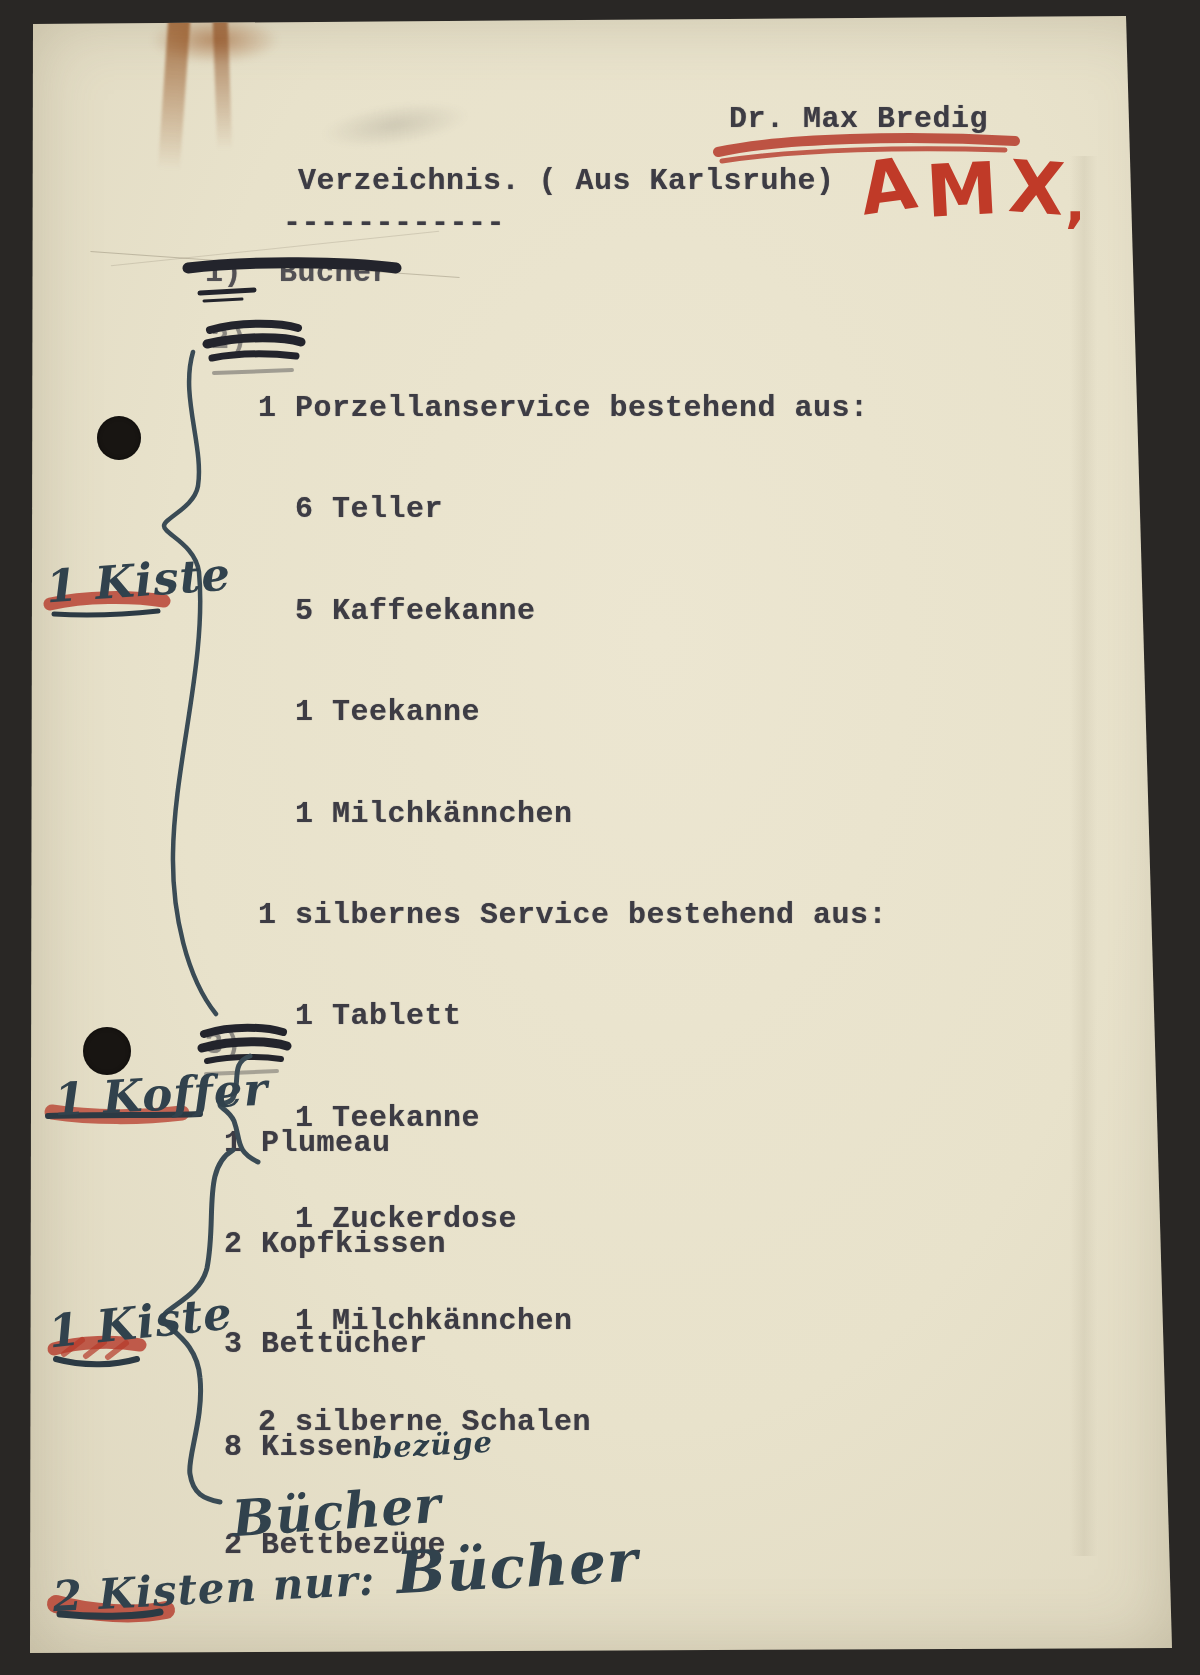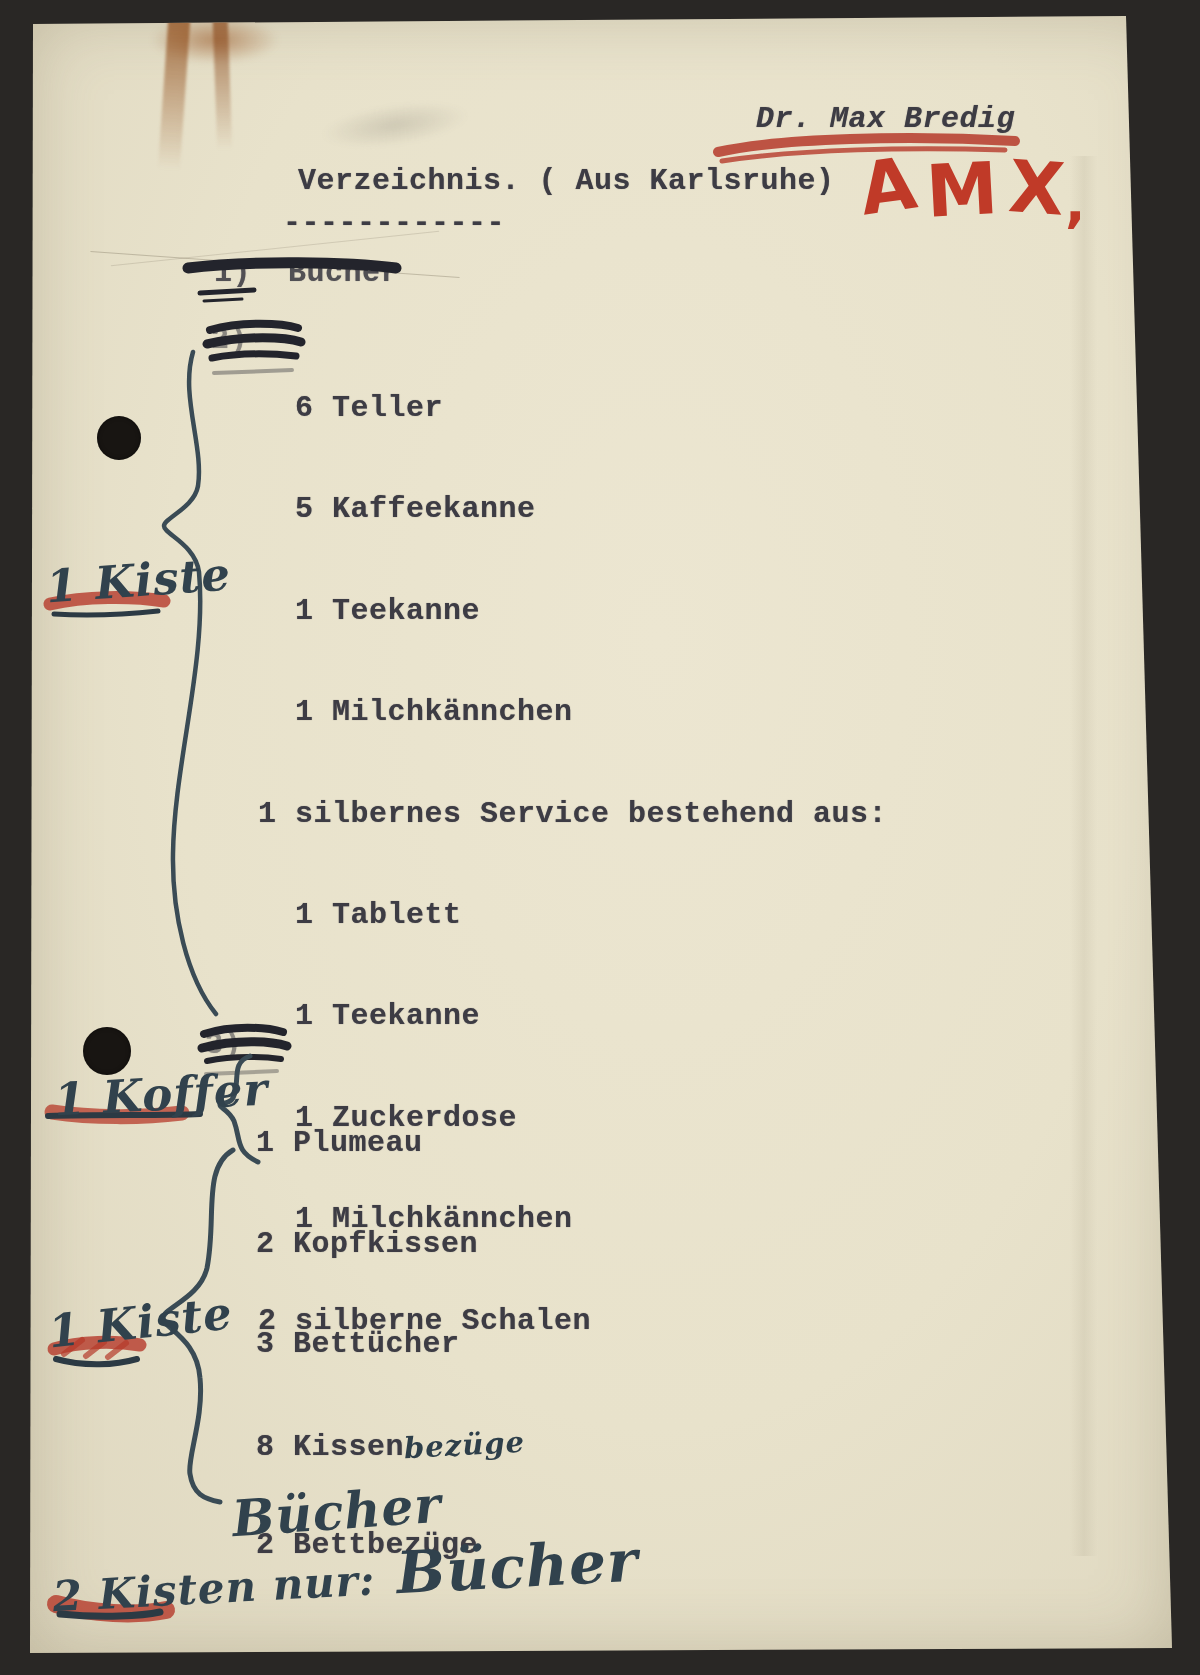--- a/index.html
+++ b/index.html
@@ -8,21 +8,21 @@
   .paper{position:absolute;left:30px;top:16px;width:1142px;height:1637px;
          background:radial-gradient(ellipse at 55% 38%, #ece6d1 0%, #e8e2cb 55%, #ded7bf 100%);
          clip-path:polygon(3px 8px, 1096px 0px, 1142px 1632px, 0px 1637px);
          box-shadow:inset 0 0 70px rgba(115,105,75,.28);}
   .typed{position:absolute;font-family:"Liberation Mono","DejaVu Sans Mono",monospace;
          font-weight:700;font-size:30px;color:#3d3c44;letter-spacing:.5px;white-space:pre;
          text-shadow:0 0 1px rgba(48,46,60,.55);z-index:2;}
   .tline{position:relative;height:33.4px;line-height:33.4px;white-space:pre;}
   .listA{position:absolute;left:191px;top:308px;z-index:2;}
   .listB{position:absolute;left:194px;top:1043px;z-index:2;}
-  .listB .tline{height:32.6px;line-height:32.6px;margin-left:32px;}
+  .listB .tline{height:32.6px;line-height:32.6px;}
   .hand{position:absolute;font-family:"DejaVu Serif","Liberation Serif",serif;
         font-style:italic;font-weight:700;color:#31424d;z-index:4;letter-spacing:1px;}
   .hand-inline{font-family:"DejaVu Serif","Liberation Serif",serif;font-style:italic;
         font-weight:700;color:#2e3f4a;font-size:29px;letter-spacing:1px;display:inline-block;
         transform:rotate(-3deg);text-shadow:none;}
   .faint-num{opacity:.55;}
   .amx{position:absolute;left:830px;top:134px;z-index:4;color:#c03a28;
        font-family:"DejaVu Sans","Liberation Sans",sans-serif;font-weight:700;}
   .amx span{display:inline-block;font-size:72px;line-height:72px;}
   .amx .a{transform:rotate(-8deg);}
@@ -44,34 +44,35 @@
   <div class="paper">
 
     <div class="stain" style="left:120px;top:0;width:130px;height:48px;background:radial-gradient(ellipse,rgba(150,80,30,.55),rgba(150,80,30,0) 70%);filter:blur(3px);"></div>
     <div class="stain" style="left:133px;top:4px;width:22px;height:150px;transform:rotate(4deg);background:linear-gradient(to bottom,rgba(145,78,28,.75),rgba(145,78,28,0));filter:blur(1.5px);"></div>
     <div class="stain" style="left:185px;top:4px;width:15px;height:130px;transform:rotate(-2deg);background:linear-gradient(to bottom,rgba(140,75,30,.7),rgba(140,75,30,0));filter:blur(1.5px);"></div>
     <div class="stain" style="left:290px;top:88px;width:150px;height:42px;transform:rotate(-8deg);background:radial-gradient(ellipse,rgba(90,85,75,.18),rgba(90,85,75,0) 70%);filter:blur(2px);"></div>
     <div class="crease"></div>
     <div class="scratch" style="left:60px;top:248px;width:370px;transform:rotate(4deg);"></div>
     <div class="scratch" style="left:80px;top:232px;width:330px;transform:rotate(-6deg);opacity:.6;"></div>
 
-    <div class="typed" style="left:726px;top:86px;font-style:italic;">Dr. Max Bredig</div>
+    <div class="typed" style="left:699px;top:86px;">Dr. Max Bredig</div>
     <div class="typed" style="left:268px;top:148px;">Verzeichnis. ( Aus Karlsruhe)</div>
     <div class="typed" style="left:253px;top:190px;">------------</div>
 
     <div class="amx">
       <span class="a">A</span><span class="m">M</span><span class="x">X</span><span class="c">,</span>
     </div>
 
-    <div class="typed" style="left:184px;top:240px;opacity:.88;text-align:center;">1)  Bücher</div>
+    <div class="typed" style="left:175px;top:240px;opacity:.88;text-align:center;">1)  Bücher</div>
 
     <div class="typed faint-num" style="left:181px;top:307px;">2)</div>
     <div class="typed faint-num" style="left:175px;top:1012px;">3)</div>
 
     <div class="listA typed">
+      <div class="tline">  1 Porzellanservice bestehend aus:</div>
       <div class="tline">    6 Teller</div>
       <div class="tline">    5 Kaffeekanne</div>
       <div class="tline">    1 Teekanne</div>
       <div class="tline">    1 Milchkännchen</div>
       <div class="tline">  1 silbernes Service bestehend aus:</div>
       <div class="tline">    1 Tablett</div>
       <div class="tline">    1 Teekanne</div>
       <div class="tline">    1 Zuckerdose</div>
       <div class="tline">    1 Milchkännchen</div>
       <div class="tline">  2 silberne Schalen</div>

